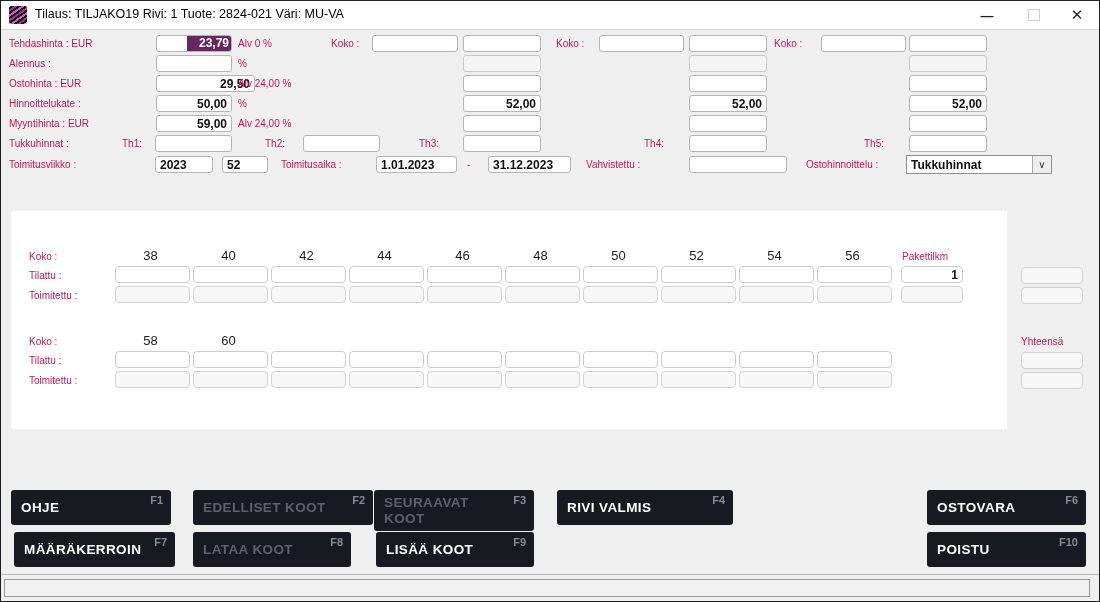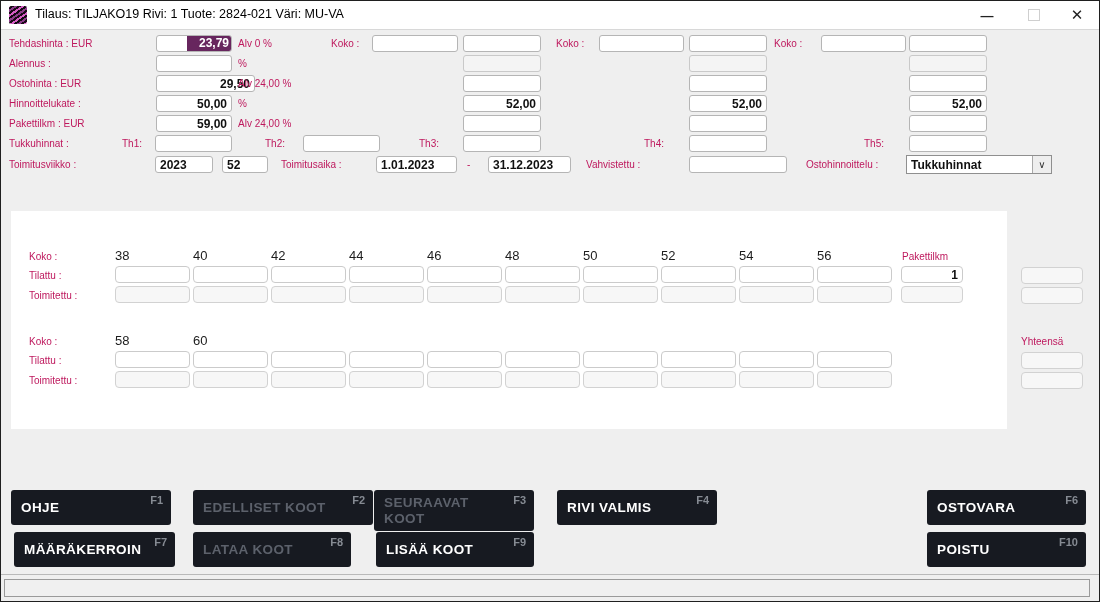--- a/index.html
+++ b/index.html
@@ -19,21 +19,21 @@
   #btn-close{left:1056px;font-size:15px;}
   
   .lbl{position:absolute;font-size:10px;color:#be185d;white-space:nowrap;line-height:17px;}
   .inp{position:absolute;height:17px;background:#fff;border:1px solid #b5b5b5;border-radius:3px;
        box-sizing:border-box;font-size:12px;font-weight:bold;color:#101010;display:flex;align-items:center;padding:0 4px;overflow:hidden;}
   .num{justify-content:flex-end;}
   .dis{background:#f4f4f4;border-color:#c9c9c9;}
   .sel{background:#67265e;color:#fff;padding:0 2px 0 12px;line-height:15px;}
   
   #panel{position:absolute;left:10px;top:210px;width:996px;height:218px;background:#ffffff;}
-  .szl{position:absolute;width:71px;text-align:left;font-size:13px;color:#1c1c1c;}
+  .szl{position:absolute;width:71px;text-align:center;font-size:13px;color:#1c1c1c;}
   .ginp{position:absolute;height:17px;background:#fff;border:1px solid #cbcbcb;border-radius:4px;
         box-sizing:border-box;font-size:12px;font-weight:bold;color:#101010;display:flex;align-items:center;padding:0 4px;}
   .ginp.num{justify-content:flex-end;}
   .ginp.dis{background:#f7f7f7;border-color:#d2d2d2;}
   
   .ddl{position:absolute;height:19px;background:#fff;border:1px solid #8f8f8f;box-sizing:border-box;display:flex;}
   .ddl .txt{flex:1;font-size:12px;font-weight:bold;color:#101010;padding:2px 4px;white-space:nowrap;overflow:hidden;}
   .ddl .arr{width:18px;background:#eeeeee;border-left:1px solid #a8a8a8;display:flex;align-items:center;justify-content:center;
             font-size:10px;color:#333;}
   
@@ -77,21 +77,21 @@
   <span class="lbl" style="left:237px;top:54px">%</span>
 
   <span class="lbl" style="left:8px;top:74px">Ostohinta : EUR</span>
   <div class="inp num" style="left:155px;top:74px;width:99px">29,50</div>
   <span class="lbl" style="left:237px;top:74px">Alv 24,00 %</span>
 
   <span class="lbl" style="left:8px;top:94px">Hinnoittelukate :</span>
   <div class="inp num" style="left:155px;top:94px;width:76px">50,00</div>
   <span class="lbl" style="left:237px;top:94px">%</span>
 
-  <span class="lbl" style="left:8px;top:114px">Pakettilkm : EUR</span>
+  <span class="lbl" style="left:8px;top:114px">Myyntihinta : EUR</span>
   <div class="inp num" style="left:155px;top:114px;width:76px">59,00</div>
   <span class="lbl" style="left:237px;top:114px">Alv 24,00 %</span>
 
   <span class="lbl" style="left:330px;top:34px">Koko :</span>
   <div class="inp" style="left:371px;top:34px;width:86px"></div>
   <div class="inp" style="left:462px;top:34px;width:78px"></div>
   <div class="inp dis" style="left:462px;top:54px;width:78px"></div>
   <div class="inp" style="left:462px;top:74px;width:78px"></div>
   <div class="inp num" style="left:462px;top:94px;width:78px">52,00</div>
   <div class="inp" style="left:462px;top:114px;width:78px"></div>
@@ -222,21 +222,21 @@
     <span class="fk">F1</span>
   </div>
   <div class="btn off" style="left:192px;top:489px;width:180px">
     <span>EDELLISET KOOT</span>
     <span class="fk">F2</span>
   </div>
   <div class="btn off twoline" style="left:373px;top:489px;width:160px">
     <span>SEURAAVAT KOOT</span>
     <span class="fk">F3</span>
   </div>
-  <div class="btn" style="left:556px;top:489px;width:160px">
+  <div class="btn" style="left:556px;top:489px;width:176px">
     <span>RIVI VALMIS</span>
     <span class="fk">F4</span>
   </div>
   <div class="btn" style="left:926px;top:489px;width:159px">
     <span>OSTOVARA</span>
     <span class="fk">F6</span>
   </div>
 
   <div class="btn" style="left:13px;top:531px;width:161px">
     <span>MÄÄRÄKERROIN</span>

